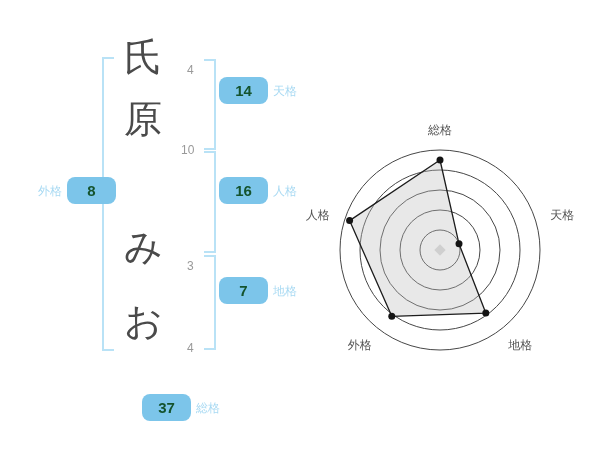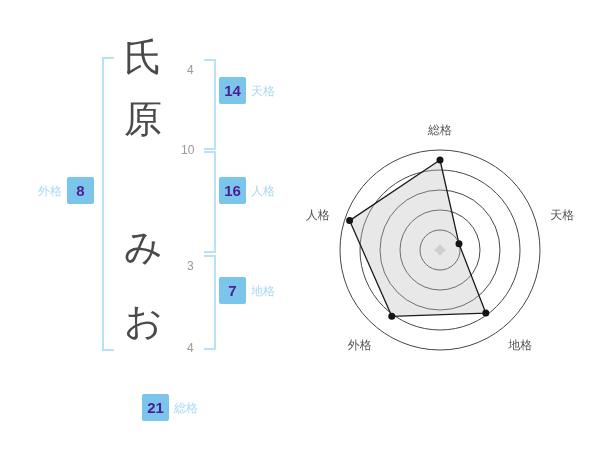--- a/index.html
+++ b/index.html
@@ -18,23 +18,23 @@
   .bracket-left{
     border-left:2px solid #b9e2f6;border-top:2px solid #b9e2f6;border-bottom:2px solid #b9e2f6;
   }
   .bracket-right{
     border-right:2px solid #b9e2f6;border-top:2px solid #b9e2f6;border-bottom:2px solid #b9e2f6;
   }
   .badge-row{
     position:absolute;display:flex;align-items:center;gap:5px;
   }
   .badge{
-    width:27px;height:27px;background:#7cc5ea;color:#4c1d95;
+    width:49px;height:27px;background:#7cc5ea;color:#14532d;
     display:flex;align-items:center;justify-content:center;
-    font-size:15px;font-weight:bold;border-radius:2px;flex:0 0 auto;
+    font-size:15px;font-weight:bold;border-radius:8px;flex:0 0 auto;
   }
   .badge-label{
     font-size:12px;color:#a9daf3;line-height:1;white-space:nowrap;
   }
   #radar-wrap{position:absolute;left:295px;top:110px;width:300px;height:270px;}
   #radar-svg .ring{fill:none;stroke:#474747;stroke-width:1;}
   #radar-svg .axis-label{fill:#555;font-size:12px;font-family:"Liberation Sans","DejaVu Sans",sans-serif;}
   #radar-svg .value-poly{fill:rgba(190,190,190,0.35);stroke:#1c1c1c;stroke-width:1.3;stroke-linejoin:round;}
   #radar-svg .value-dot{fill:#141414;}
   #radar-svg .center-mark{fill:#cfcfcf;}
@@ -75,21 +75,21 @@
     <div class="badge">7</div>
     <div class="badge-label">地格</div>
   </div>
 
   <div class="badge-row" style="left:38px;top:177px">
     <div class="badge-label">外格</div>
     <div class="badge">8</div>
   </div>
 
   <div class="badge-row" style="left:142px;top:394px">
-    <div class="badge">21</div>
+    <div class="badge">37</div>
     <div class="badge-label">総格</div>
   </div>
 
   <div id="radar-wrap">
     <svg id="radar-svg" width="300" height="270" viewBox="0 0 300 270">
         <circle cx="145" cy="140" r="100.0" class="ring"></circle>
         <circle cx="145" cy="140" r="80.0" class="ring"></circle>
         <circle cx="145" cy="140" r="60.0" class="ring"></circle>
         <circle cx="145" cy="140" r="40.0" class="ring"></circle>
         <circle cx="145" cy="140" r="20.0" class="ring"></circle>

